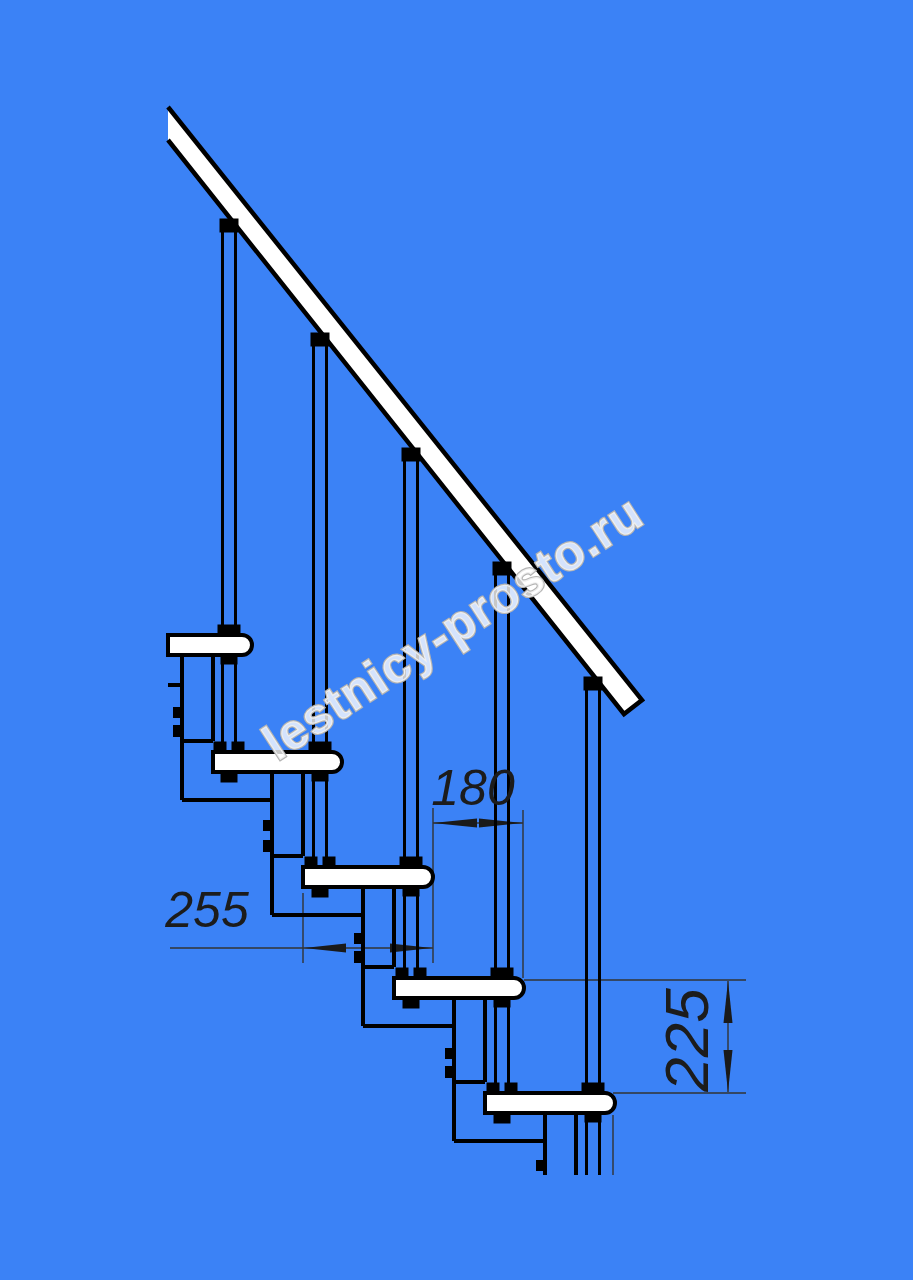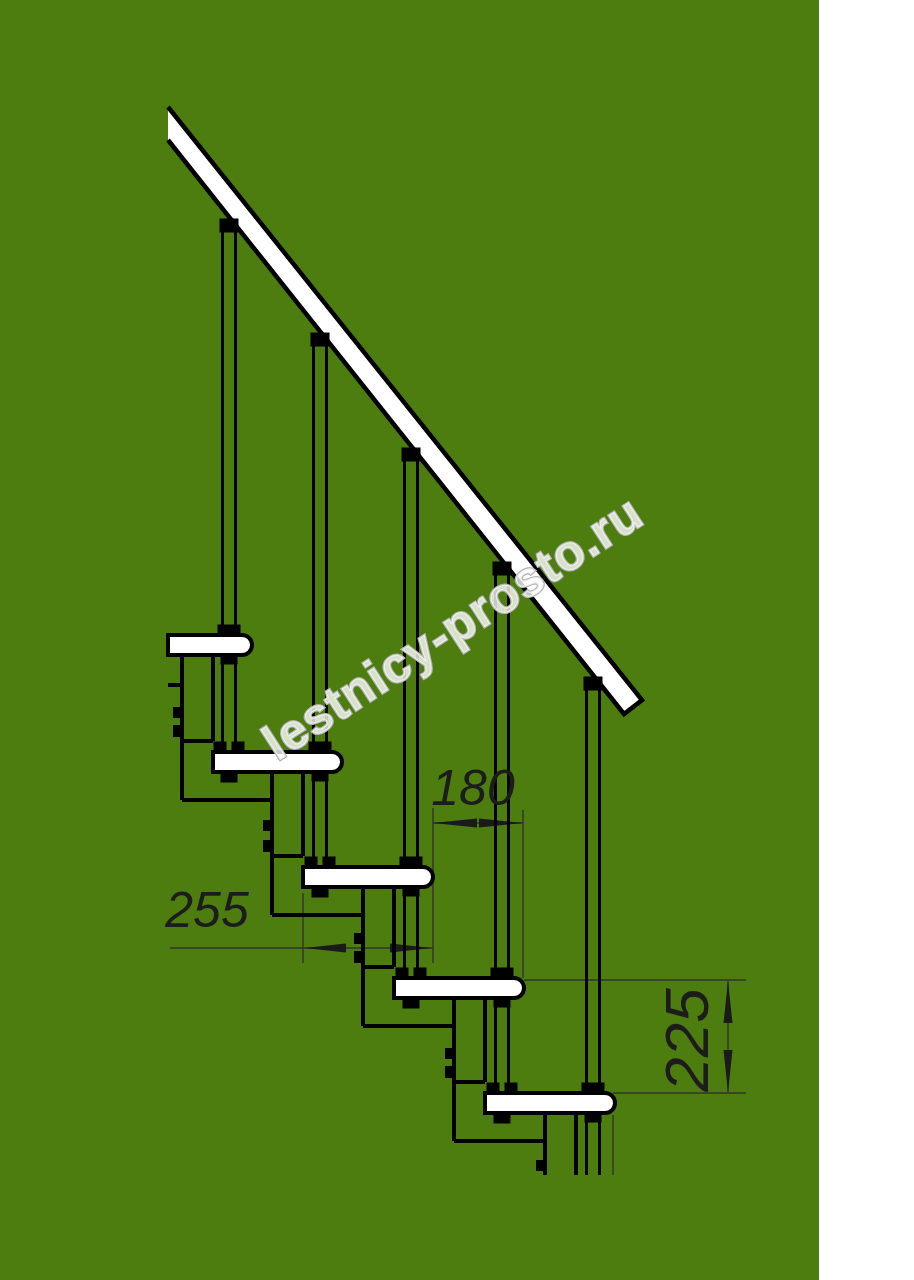--- a/index.html
+++ b/index.html
@@ -1,19 +1,19 @@
 <!DOCTYPE html>
 <html><head>
 <meta charset="utf-8">
 <style>
   html,body{margin:0;padding:0;background:#ffffff;}
   .canvas{
     position:relative;
-    width:819px;height:1280px;
-    background:#4d7c0f;
+    width:913px;height:1280px;
+    background:#3b82f6;
     overflow:hidden;
     font-family:"Liberation Sans", sans-serif;
   }
   svg{display:block;}
   .dim-text{
     font-family:"Liberation Sans", sans-serif;
     font-style:italic;
     fill:#1c1c1c;
   }
   .wm{

